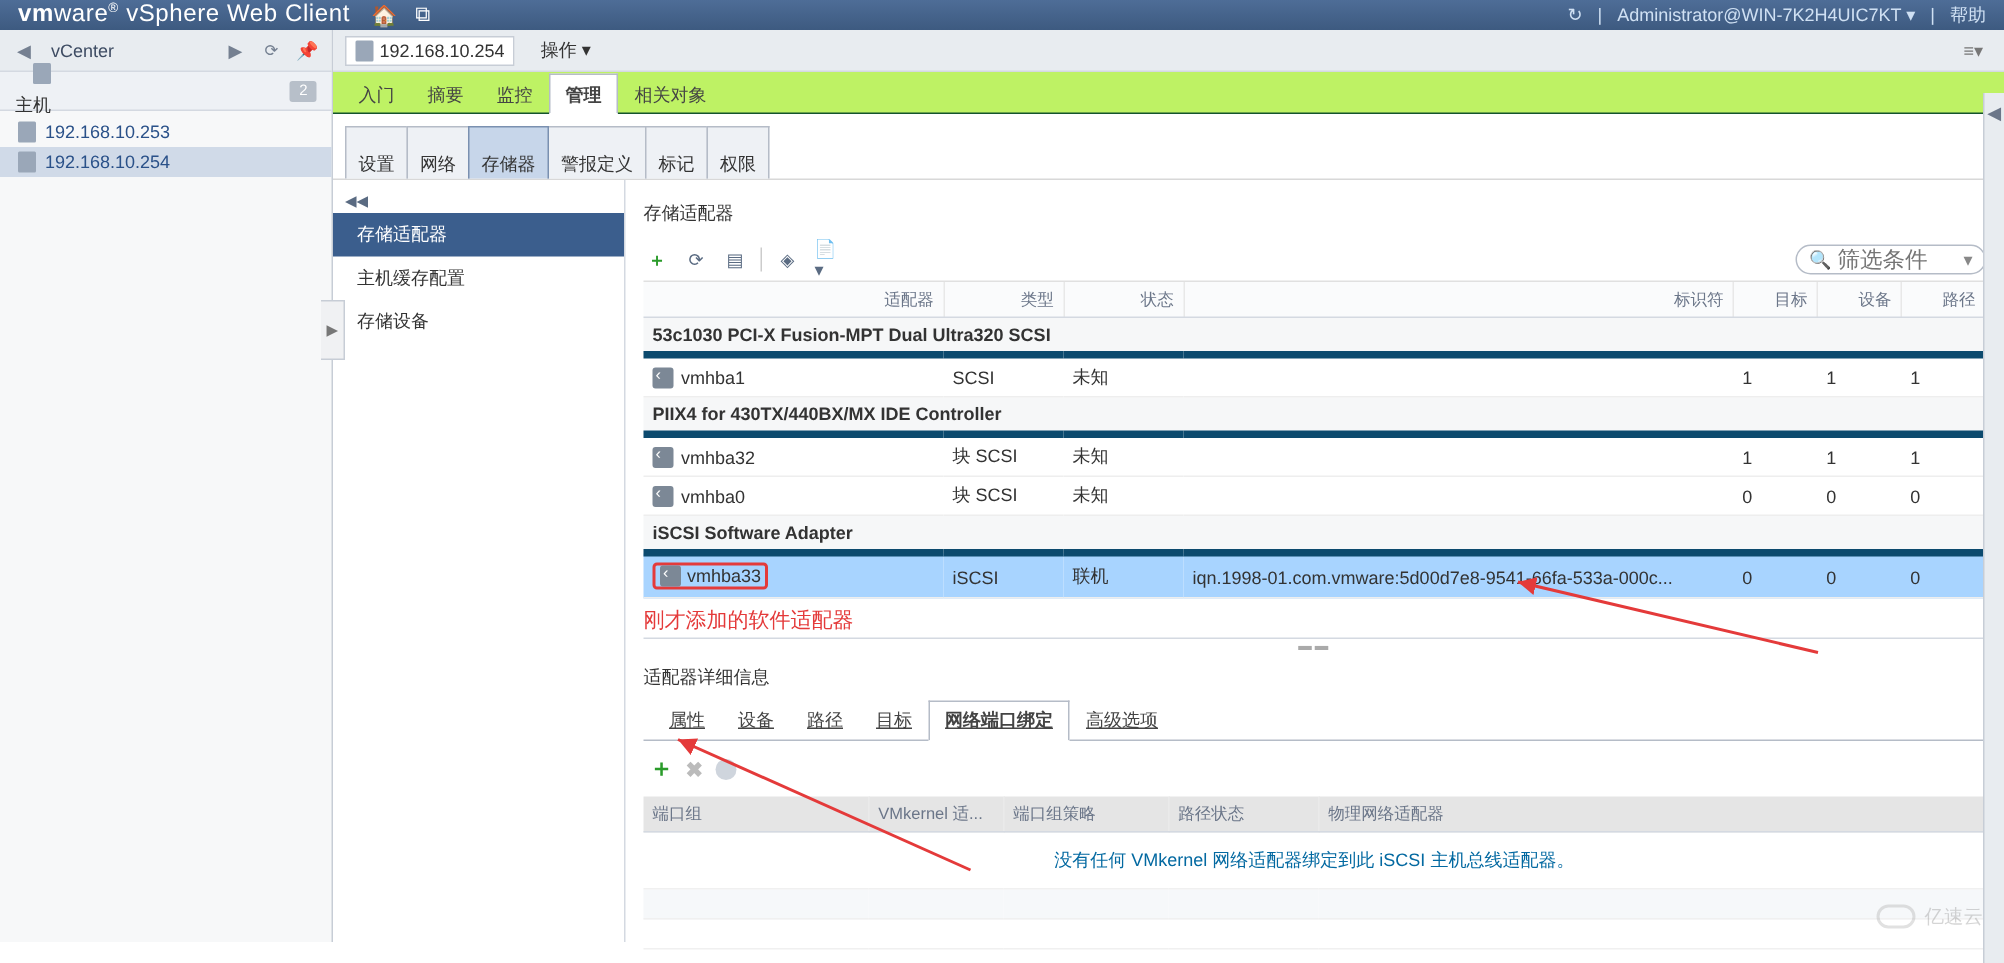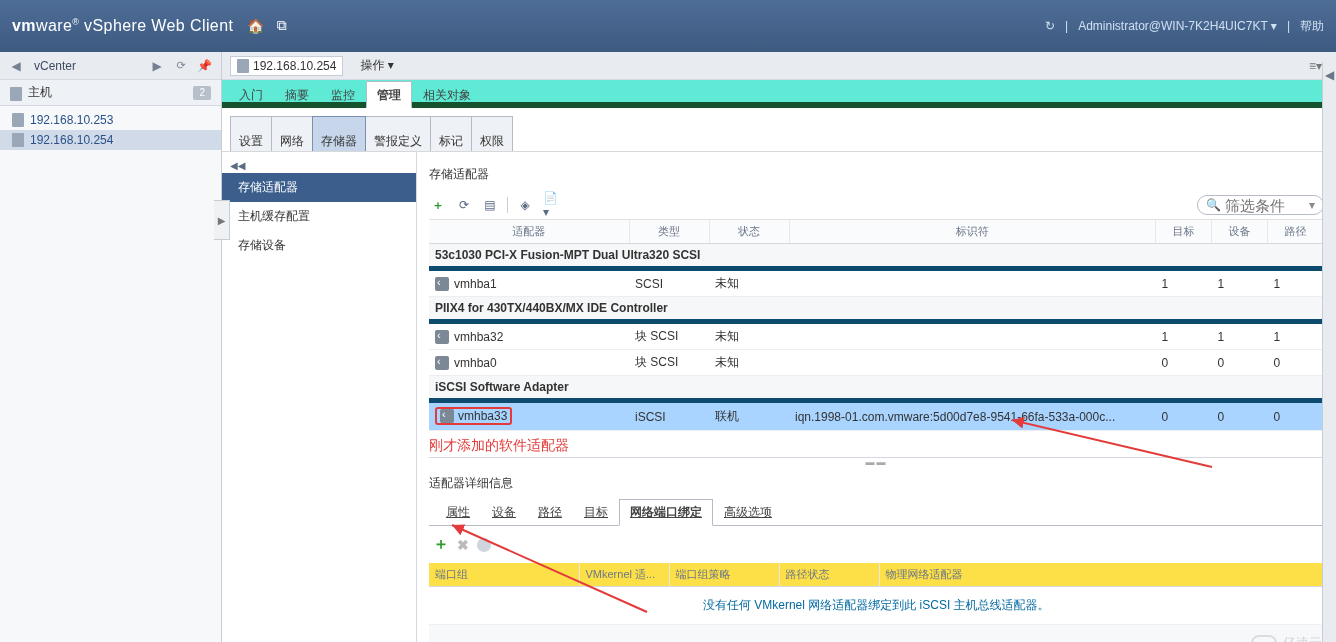--- a/index.html
+++ b/index.html
@@ -1,17 +1,17 @@
 <!DOCTYPE html>
 <html><head>
 <meta charset="utf-8">
 <style>
 * { box-sizing: border-box; margin: 0; padding: 0; }
 body { font-family: Arial, "Microsoft YaHei", sans-serif; font-size: 12px; color: #333; background: #fff; overflow: hidden; width: 1336px; height: 642px; position: relative; }
-.top-bar { background: linear-gradient(#4e6d97, #3d5a80); color: #fff; height: 52px; display: flex; align-items: center; padding: 0 12px; justify-content: space-between; }
+.top-bar { background: linear-gradient(#4e6d97, #3d5a80); color: #fff; height: 20px; display: flex; align-items: center; padding: 0 12px; justify-content: space-between; }
 .top-left { display: flex; align-items: center; gap: 14px; }
 .brand { font-size: 16px; letter-spacing: 0.4px; }
 .brand b { font-weight: bold; }
 .top-icons { display: flex; gap: 12px; align-items: center; }
 .top-icons span { cursor: pointer; font-size: 14px; }
 .top-right { display: flex; align-items: center; gap: 10px; }
 .top-right span { color: #cfe0f3; }
 .content { display: flex; height: calc(100% - 34px); }
 .left-pane { width: 222px; border-right: 1px solid #c7cdd6; display: flex; flex-direction: column; background: #f7f8f9; }
 .nav-row { height: 28px; border-bottom: 1px solid #d4d9e1; display: flex; align-items: center; padding: 0 6px; gap: 4px; background: #e8ecf0; }
@@ -21,59 +21,59 @@
 .badge { background: #b7bfc9; color: #fff; border-radius: 2px; padding: 0 6px; font-size: 10px; height: 14px; line-height: 14px; }
 .host-list { padding: 4px 0; }
 .host-item { display: flex; align-items: center; padding: 3px 12px; gap: 6px; cursor: pointer; color: #2a5189; }
 .host-item.selected { background: #d0dae8; }
 .host-icon { width: 12px; height: 14px; background: #9aa7b8; border-radius: 1px; position: relative; display: inline-block; }
 .collapse-handle { position: absolute; left: 214px; top: 200px; width: 16px; height: 40px; background: #f0f1f3; border: 1px solid #c7cdd6; border-left: none; display: flex; align-items: center; justify-content: center; color: #777; cursor: pointer; font-size: 10px; }
 .main-pane { flex: 1; display: flex; flex-direction: column; min-width: 0; }
 .crumb-bar { height: 28px; border-bottom: 1px solid #d4d9e1; display: flex; align-items: center; padding: 0 8px; gap: 10px; background: #e8ecf0; }
 .crumb-host { display: flex; align-items: center; gap: 4px; padding: 0 6px; border: 1px solid #c7cdd6; background: #fff; height: 20px; }
 .actions-menu { padding: 0 6px; cursor: pointer; height: 20px; display: flex; align-items: center; border: 1px solid transparent; }
-.main-tabs { display: flex; border-bottom: 6px solid #14532d; background: #5eead4; height: 28px; padding-left: 6px; }
+.main-tabs { display: flex; border-bottom: 1px solid #14532d; background: #bef264; height: 28px; padding-left: 6px; }
 .main-tab { padding: 0 10px; height: 27px; line-height: 27px; border: 1px solid transparent; border-bottom: none; cursor: pointer; color: #444; position: relative; top: 1px; }
 .main-tab.active { background: #fff; border-color: #b5bcc7; border-bottom: 1px solid #fff; font-weight: bold; }
 .sub-tabs { display: flex; padding: 8px 0 0 8px; gap: 0; border-bottom: 1px solid #d8d8d8; }
 .sub-tab { padding: 17px 8px; border: 1px solid #b5bcc7; border-bottom: none; background: #eef1f5; cursor: pointer; margin-right: -1px; height: 22px; line-height: 14px; }
 .sub-tab.active { background: #c7d6ea; border-color: #7a90b0; position: relative; z-index: 2; }
 .mgmt-body { display: flex; flex: 1; min-height: 0; }
 .mgmt-nav { width: 195px; border-right: 1px solid #d4d9e1; padding-top: 6px; }
 .mgmt-nav-collapse { padding: 2px 8px; color: #5a6b82; font-size: 10px; cursor: pointer; }
 .mgmt-nav-item { padding: 6px 16px; cursor: pointer; color: #333; }
 .mgmt-nav-item.active { background: #3b5e8d; color: #fff; }
 .mgmt-content { flex: 1; padding: 10px 12px; min-width: 0; display: flex; flex-direction: column; position: relative; }
 .section-title { padding: 4px 0 8px; color: #333; }
 .toolbar { display: flex; align-items: center; gap: 8px; padding: 4px 0; border-bottom: 1px solid #e0e0e0; }
 .toolbar .tb-btn { width: 18px; height: 18px; display: inline-flex; align-items: center; justify-content: center; cursor: pointer; color: #5a6b82; border: 1px solid transparent; }
 .toolbar .sep { width: 1px; height: 16px; background: #ccc; }
 .filter-box { margin-left: auto; display: flex; align-items: center; border: 1px solid #b5bcc7; border-radius: 10px; padding: 0 8px; height: 20px; background: #fff; color: #888; gap: 4px; }
 .filter-box input { border: none; outline: none; width: 80px; font-size: 15px; background: transparent; }
 .adapter-table { width: 100%; border-collapse: collapse; }
-.adapter-table th { text-align: center; font-weight: normal; color: #6b7689; padding: 4px 6px; border-bottom: 1px solid #d4d9e1; border-right: 1px solid #e8e8e8; background: #fafbfc; font-size: 11px; }
+.adapter-table th { text-align: right; font-weight: normal; color: #6b7689; padding: 4px 6px; border-bottom: 1px solid #d4d9e1; border-right: 1px solid #e8e8e8; background: #fafbfc; font-size: 11px; }
 .adapter-table td { padding: 4px 6px; border-bottom: 1px solid #eee; color: #333; }
 .adapter-table tr.group td { background: #f6f7f8; font-weight: bold; color: #333; border-bottom: 5px solid #0c4a6e; margin-top: 28px; }
 .adapter-table tr.selected td { background: #a8d4ff; }
 .adapter-name { display: flex; align-items: center; gap: 5px; }
 .dev-icon { width: 14px; height: 14px; background: #7c8896; border-radius: 2px; display: inline-block; position: relative; }
 .dev-icon::before { content:'‹'; color:#fff; position:absolute; left:2px; top:-1px; font-size:11px; }
 .hba33-box { border: 2px solid #e43a3a; border-radius: 3px; padding: 0 3px; display: inline-flex; align-items: center; gap: 4px; }
 .annotation { color: #e43a3a; font-size: 14px; margin: 6px 0 2px 0; }
 .splitter { height: 8px; border-top: 1px solid #d4d9e1; display: flex; align-items: center; justify-content: center; color: #aaa; cursor: row-resize; font-size: 9px; letter-spacing: 2px; }
 .detail-title { padding: 10px 0 6px; color: #333; }
 .detail-tabs { display: flex; border-bottom: 1px solid #b5bcc7; padding-left: 6px; }
 .detail-tab { padding: 4px 10px; border: 1px solid transparent; border-bottom: none; cursor: pointer; color: #444; position: relative; top:1px;text-decoration:underline; }
 .detail-tab.active { background: #fff; border-color: #b5bcc7; border-bottom: 1px solid #fff; font-weight: bold; }
 .detail-toolbar { padding: 8px 4px; display: flex; gap: 8px; align-items: center; }
 .plus-icon { color: #2a9b2a; font-weight: bold; font-size: 16px; cursor: pointer; }
 .x-icon { color: #bbb; font-weight: bold; font-size: 14px; }
 .info-icon { width:14px; height:14px; border-radius:50%; background:#cfd5dd; display:inline-block; }
 .port-table { width: 100%; border-collapse: collapse; }
-.port-table th { text-align: left; font-weight: normal; color: #6b7689; padding: 4px 6px; border-bottom: 1px solid #d4d9e1; border-right: 1px solid #e8e8e8; background: #fde047; font-size: 11px; }
+.port-table th { text-align: left; font-weight: normal; color: #6b7689; padding: 4px 6px; border-bottom: 1px solid #d4d9e1; border-right: 1px solid #e8e8e8; background: #e5e5e5; font-size: 11px; }
 .empty-msg { text-align: center; padding: 10px; color: #0369a1; border-bottom: 1px solid #eee; }
 .striped tr:nth-child(even) td { background: #f6f8fa; }
 .striped td { height: 20px; border-bottom: 1px solid #f0f0f0; }
 .watermark { position: absolute; right: 14px; bottom: 8px; opacity: 0.35; color: #888; font-size: 13px; display: flex; align-items: center; gap: 6px; }
 .watermark .cloud { width: 26px; height: 16px; border: 2px solid #aaa; border-radius: 10px; position: relative; }
 .right-gutter { position:absolute; right:0; top:62px; bottom:0; width:14px; background:#e8ecf0; border-left:1px solid #c7cdd6; display:flex; align-items:flex-start; justify-content:center; padding-top:6px; color:#6b7689; cursor:pointer; }
 svg.arrow-overlay { position: absolute; pointer-events: none; }
 </style>
 </head>
 <body>
@@ -101,21 +101,21 @@
     <div class="nav-row">
       <span class="nav-btn">◀</span>
       <span class="nav-label">
         <span>vCenter</span>
       </span>
       <span class="nav-btn">▶</span>
       <span class="nav-btn" style="font-size:11px">⟳</span>
       <span class="nav-btn">📌</span>
     </div>
     <div class="host-header">
-      <span style="display:flex;align-items:flex-end;gap:6px;">
+      <span style="display:flex;align-items:flex-end;gap:6px;flex-direction:column;">
           <span class="host-icon"></span>
           <span>主机</span>
         </span>
       <span class="badge">2</span>
     </div>
     <div class="host-list" id="host-list">
         <div class="host-item">
           <span class="host-icon"></span>
           <span>192.168.10.253</span>
         </div>

